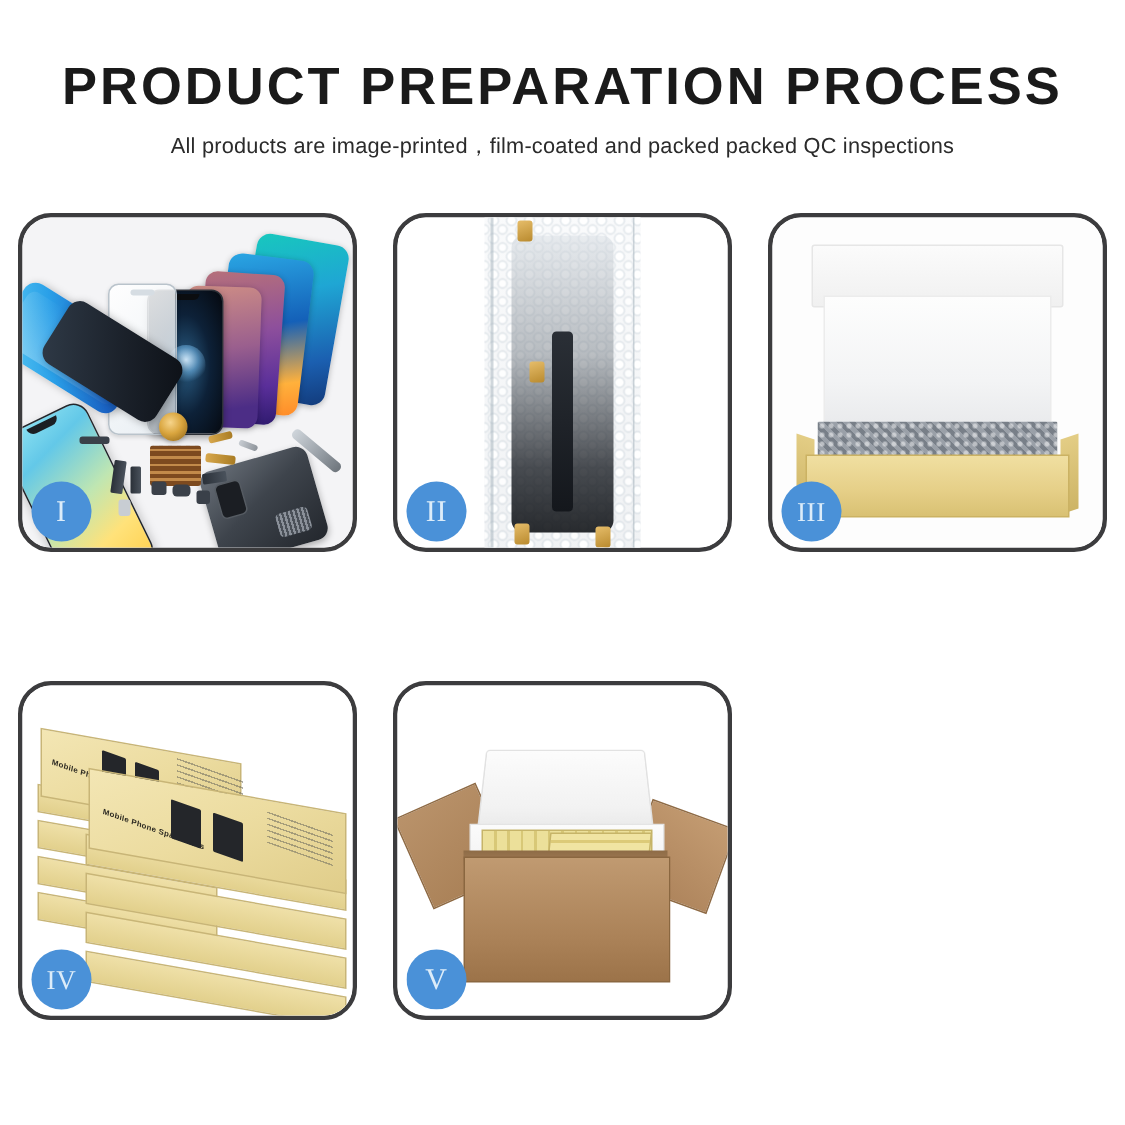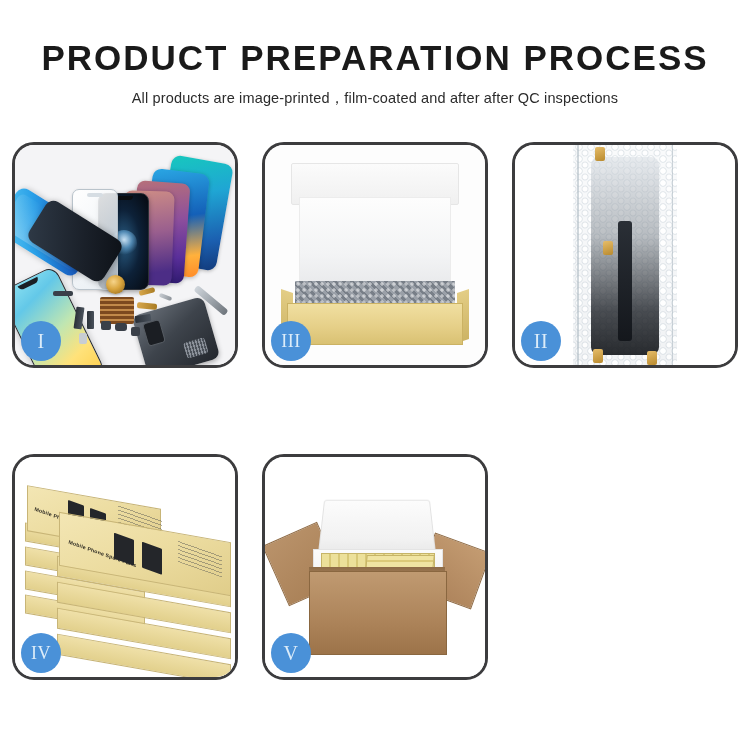--- a/index.html
+++ b/index.html
@@ -304,21 +304,21 @@
   .tape { position:absolute; background: rgba(150,118,80,.65); }
   .shipSeam { position:absolute; background: rgba(140,110,74,.6); }
 </style>
 </head>
 <body>
 
 <div class="page">
 
   <div class="header">
     <div class="title">PRODUCT PREPARATION PROCESS</div>
-    <div class="subtitle">All products are image-printed，film-coated and after after QC inspections</div>
+    <div class="subtitle">All products are image-printed，film-coated and packed packed QC inspections</div>
   </div>
 
   <div class="grid">
 
     <div class="panel p1">
       <div class="panel-stage">
         <div class="scene">
           <div class="ph fan5"></div>
           <div class="ph fan4"></div>
           <div class="ph fan3"></div>
@@ -354,55 +354,55 @@
           <div class="sp" style="top:188px;left:64px;width:8px;height:11px;background:#c8cdd3;"></div>
           <div class="sp gold" style="top:158px;left:122px;width:20px;height:6px;transform:rotate(6deg);"></div>
           <div class="sp flex" style="top:170px;left:120px;width:16px;height:7px;transform:rotate(-8deg);"></div>
           <div class="sp" style="top:182px;left:116px;width:9px;height:9px;"></div>
           <div class="tool"></div>
         </div>
         <div class="badge">I</div>
       </div>
     </div>
 
-    <div class="panel p3">
-      <div class="panel-stage">
-        <div class="scene">
-          <div class="boxoutline">
-            <div class="lidback"></div>
-            <div class="foamwall"></div>
-            <div class="greyfoam"></div>
-            <div class="kraftleft"></div>
-            <div class="kraftright"></div>
-            <div class="kraftfront"></div>
-          </div>
-        </div>
-        <div class="badge wide">III</div>
-      </div>
-    </div>
-
     <div class="panel p2">
       <div class="panel-stage">
         <div class="scene">
           <div class="bubblebag">
             <div class="innerscreen"></div>
             <div class="innerflex"></div>
             <div class="goldtab" style="top:18px;left:22px;"></div>
             <div class="goldtab" style="top:112px;left:30px;"></div>
             <div class="goldtab" style="bottom:14px;left:20px;"></div>
             <div class="goldtab" style="bottom:12px;right:20px;"></div>
             <div class="bubbles"></div>
             <div class="bagseam" style="left:4px;"></div>
             <div class="bagseam" style="right:4px;"></div>
           </div>
         </div>
         <div class="badge">II</div>
       </div>
     </div>
 
+    <div class="panel p3">
+      <div class="panel-stage">
+        <div class="scene">
+          <div class="boxoutline">
+            <div class="lidback"></div>
+            <div class="foamwall"></div>
+            <div class="greyfoam"></div>
+            <div class="kraftleft"></div>
+            <div class="kraftright"></div>
+            <div class="kraftfront"></div>
+          </div>
+        </div>
+        <div class="badge wide">III</div>
+      </div>
+    </div>
+
     <div class="panel p4">
       <div class="panel-stage">
         <div class="scene">
           <div class="stack">
 
             <div class="kbox kside" style="left:0px;top:58px;width:118px;height:17px;transform:skewY(10deg);"></div>
             <div class="kbox kside" style="left:0px;top:82px;width:118px;height:17px;transform:skewY(10deg);"></div>
             <div class="kbox kside" style="left:0px;top:106px;width:118px;height:17px;transform:skewY(10deg);"></div>
             <div class="kbox kside" style="left:0px;top:130px;width:118px;height:17px;transform:skewY(10deg);"></div>
 

